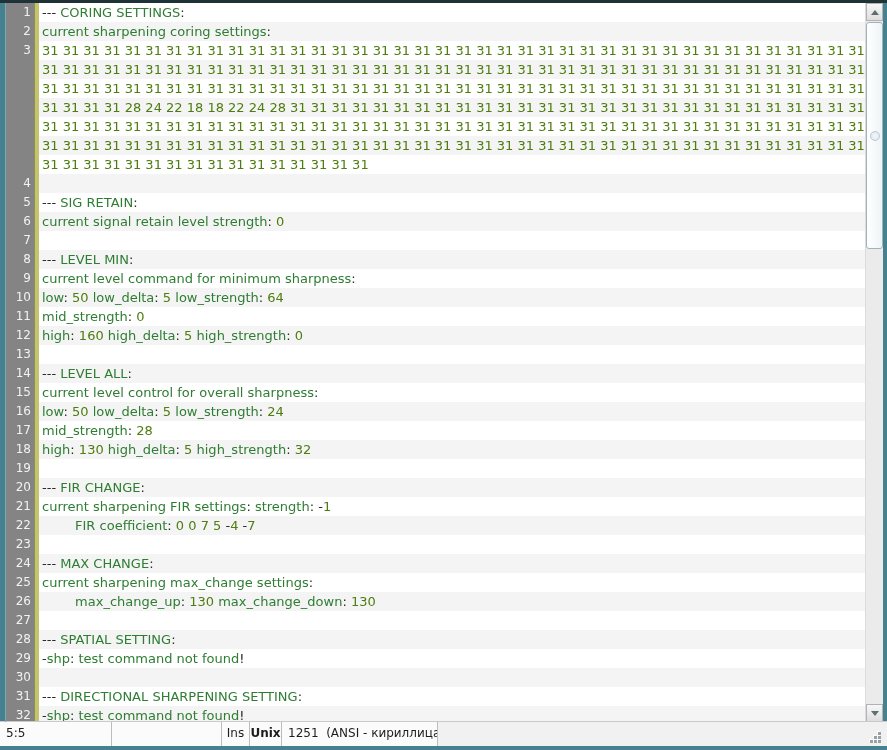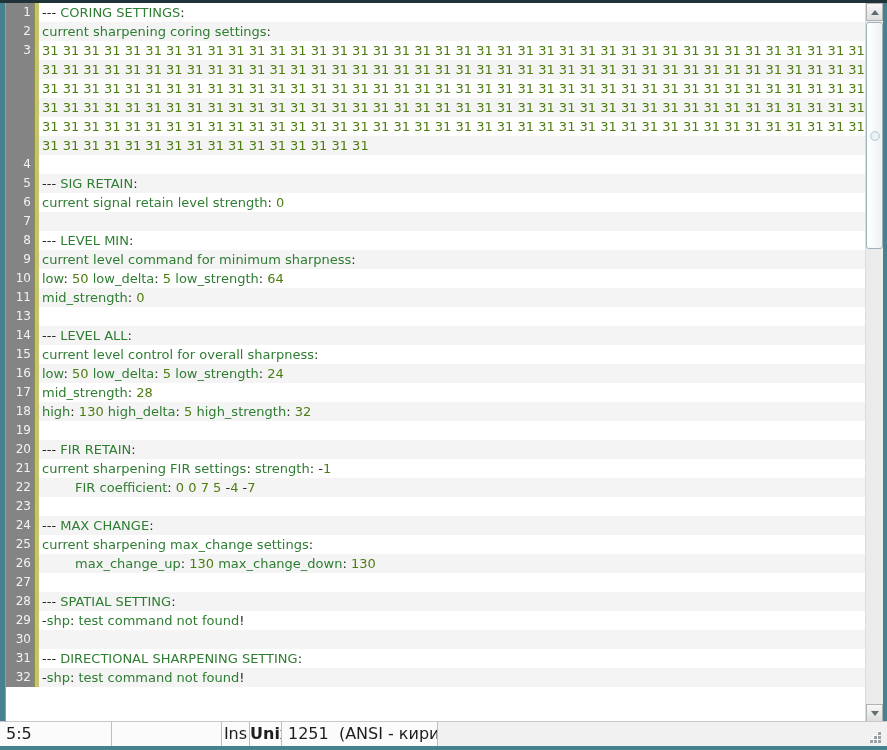--- a/index.html
+++ b/index.html
@@ -27,21 +27,21 @@
   .tri-down{width:0;height:0;border-left:4px solid transparent;border-right:4px solid transparent;
       border-top:5px solid #5f6d73;}
   .sb-track{flex:1;position:relative;}
   .sb-thumb{position:absolute;left:0;right:0;top:1px;height:227px;background:linear-gradient(to right,#ffffff,#eef3f6);
       border:1px solid #9fb3bc;border-radius:3px;box-sizing:border-box;
       display:flex;align-items:center;justify-content:center;}
   .grip{width:8px;height:8px;border-radius:50%;background:radial-gradient(#f2f7fa,#dce6ec);
       border:1px solid #bccad2;}
   
   .statusbar{position:absolute;left:0;right:0;bottom:4px;height:24px;background:#f1f1f1;
-      border-top:1px solid #c9c9c9;display:flex;font-size:16px;color:#1d1d1d;}
+      border-top:1px solid #c9c9c9;display:flex;font-size:12px;color:#1d1d1d;}
   .sb-cell{height:100%;line-height:23px;background:#fbfbfb;border-right:1px solid #bdbdbd;
       box-sizing:border-box;white-space:pre;overflow:hidden;}
   .c-pos{flex:0 0 112px;padding-left:6px;}
   .c-empty{flex:0 0 110px;}
   .c-ins{flex:0 0 28px;text-align:center;}
   .c-eol{flex:0 0 32px;text-align:center;font-weight:bold;}
   .c-enc{flex:0 0 156px;padding-left:6px;}
   .c-rest{flex:1;background:transparent;border-right:none;position:relative;}
   .resize-grip{position:absolute;right:6px;bottom:3px;width:16px;height:16px;}
   .resize-grip i{position:absolute;width:3px;height:3px;background:#9aa1a6;box-shadow:-1px -1px 0 #fdfdfd;}
@@ -76,20 +76,25 @@
           <span class="tx"><span class="seg-r">31 31 31 31 31 31 31 31 31 31 31 31 31 31 31 31 31 31 31 31 31 31 31 31 31 31 31 31 31 31 31 31 31 31 31 31 31 31 31 31</span></span>
         </div>
         <div class="row">
           <span class="ln"></span>
           <span class="mk"></span>
           <span class="tx"><span class="seg-r">31 31 31 31 31 31 31 31 31 31 31 31 31 31 31 31 31 31 31 31 31 31 31 31 31 31 31 31 31 31 31 31 31 31 31 31 31 31 31 31</span></span>
         </div>
         <div class="row">
           <span class="ln"></span>
           <span class="mk"></span>
+          <span class="tx"><span class="seg-r">31 31 31 31 28 24 22 18 18 22 24 28 31 31 31 31 31 31 31 31 31 31 31 31 31 31 31 31 31 31 31 31 31 31 31 31 31 31 31 31</span></span>
+        </div>
+        <div class="row">
+          <span class="ln"></span>
+          <span class="mk"></span>
           <span class="tx"><span class="seg-r">31 31 31 31 31 31 31 31 31 31 31 31 31 31 31 31 31 31 31 31 31 31 31 31 31 31 31 31 31 31 31 31 31 31 31 31 31 31 31 31</span></span>
         </div>
         <div class="row">
           <span class="ln"></span>
           <span class="mk"></span>
           <span class="tx"><span class="seg-r">31 31 31 31 31 31 31 31 31 31 31 31 31 31 31 31 31 31 31 31 31 31 31 31 31 31 31 31 31 31 31 31 31 31 31 31 31 31 31 31</span></span>
         </div>
         <div class="row">
           <span class="ln"></span>
           <span class="mk"></span>
@@ -129,20 +134,25 @@
           <span class="ln">10</span>
           <span class="mk"></span>
           <span class="tx"><span class="seg-g">low</span><span class="seg-p">:</span><span class="seg-r"> 50</span><span class="seg-g"> low_delta</span><span class="seg-p">:</span><span class="seg-r"> 5</span><span class="seg-g"> low_strength</span><span class="seg-p">:</span><span class="seg-r"> 64</span></span>
         </div>
         <div class="row">
           <span class="ln">11</span>
           <span class="mk"></span>
           <span class="tx"><span class="seg-g">mid_strength</span><span class="seg-p">:</span><span class="seg-r"> 0</span></span>
         </div>
         <div class="row">
+          <span class="ln">12</span>
+          <span class="mk"></span>
+          <span class="tx"><span class="seg-g">high</span><span class="seg-p">:</span><span class="seg-r"> 160</span><span class="seg-g"> high_delta</span><span class="seg-p">:</span><span class="seg-r"> 5</span><span class="seg-g"> high_strength</span><span class="seg-p">:</span><span class="seg-r"> 0</span></span>
+        </div>
+        <div class="row">
           <span class="ln">13</span>
           <span class="mk"></span>
           <span class="tx"></span>
         </div>
         <div class="row">
           <span class="ln">14</span>
           <span class="mk"></span>
           <span class="tx"><span class="seg-p">--- </span><span class="seg-g">LEVEL ALL</span><span class="seg-p">:</span></span>
         </div>
         <div class="row">
@@ -166,21 +176,21 @@
           <span class="tx"><span class="seg-g">high</span><span class="seg-p">:</span><span class="seg-r"> 130</span><span class="seg-g"> high_delta</span><span class="seg-p">:</span><span class="seg-r"> 5</span><span class="seg-g"> high_strength</span><span class="seg-p">:</span><span class="seg-r"> 32</span></span>
         </div>
         <div class="row">
           <span class="ln">19</span>
           <span class="mk"></span>
           <span class="tx"></span>
         </div>
         <div class="row">
           <span class="ln">20</span>
           <span class="mk"></span>
-          <span class="tx"><span class="seg-p">--- </span><span class="seg-g">FIR RETAIN</span><span class="seg-p">:</span></span>
+          <span class="tx"><span class="seg-p">--- </span><span class="seg-g">FIR CHANGE</span><span class="seg-p">:</span></span>
         </div>
         <div class="row">
           <span class="ln">21</span>
           <span class="mk"></span>
           <span class="tx"><span class="seg-g">current sharpening FIR settings</span><span class="seg-p">:</span><span class="seg-g"> strength</span><span class="seg-p">:</span><span class="seg-p"> -</span><span class="seg-r">1</span></span>
         </div>
         <div class="row">
           <span class="ln">22</span>
           <span class="mk"></span>
           <span class="tx"><span class="seg-g">        FIR coefficient</span><span class="seg-p">:</span><span class="seg-r"> 0 0 7 5</span><span class="seg-p"> -</span><span class="seg-r">4</span><span class="seg-p"> -</span><span class="seg-r">7</span></span>

